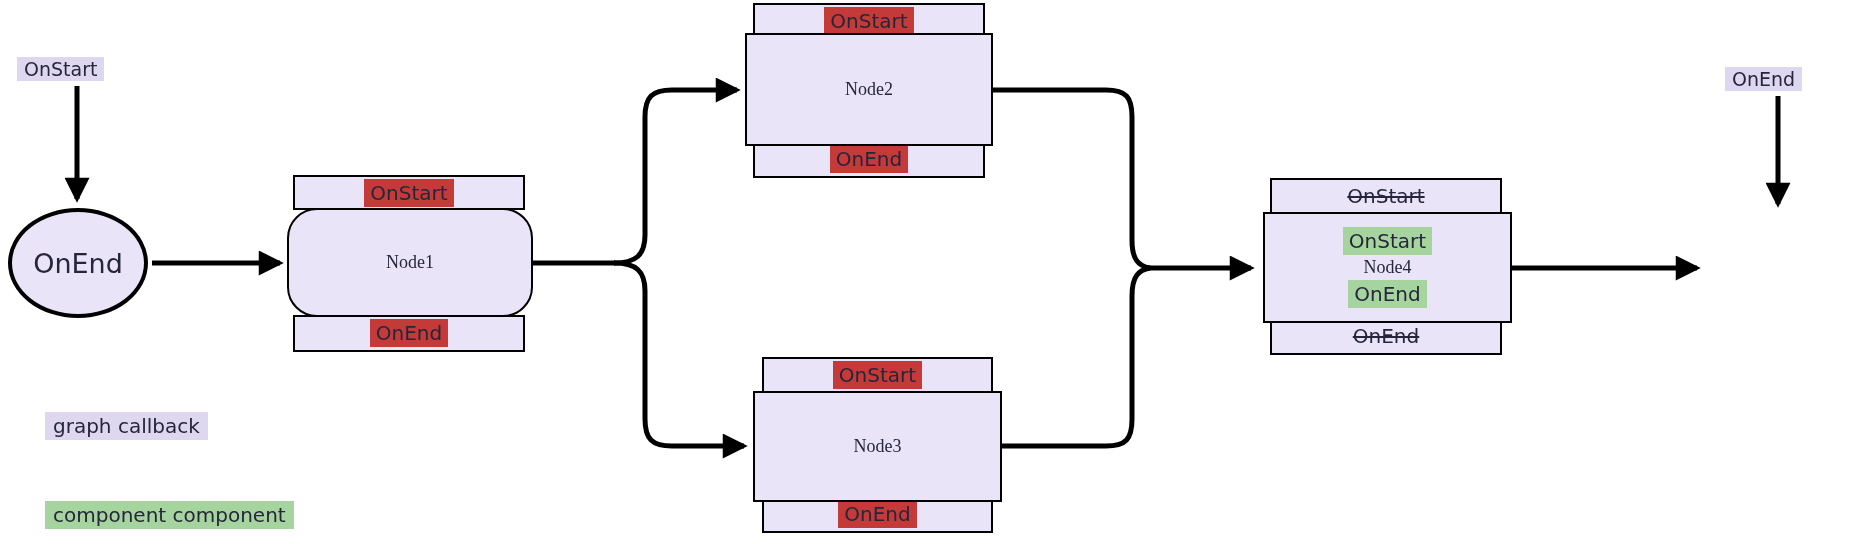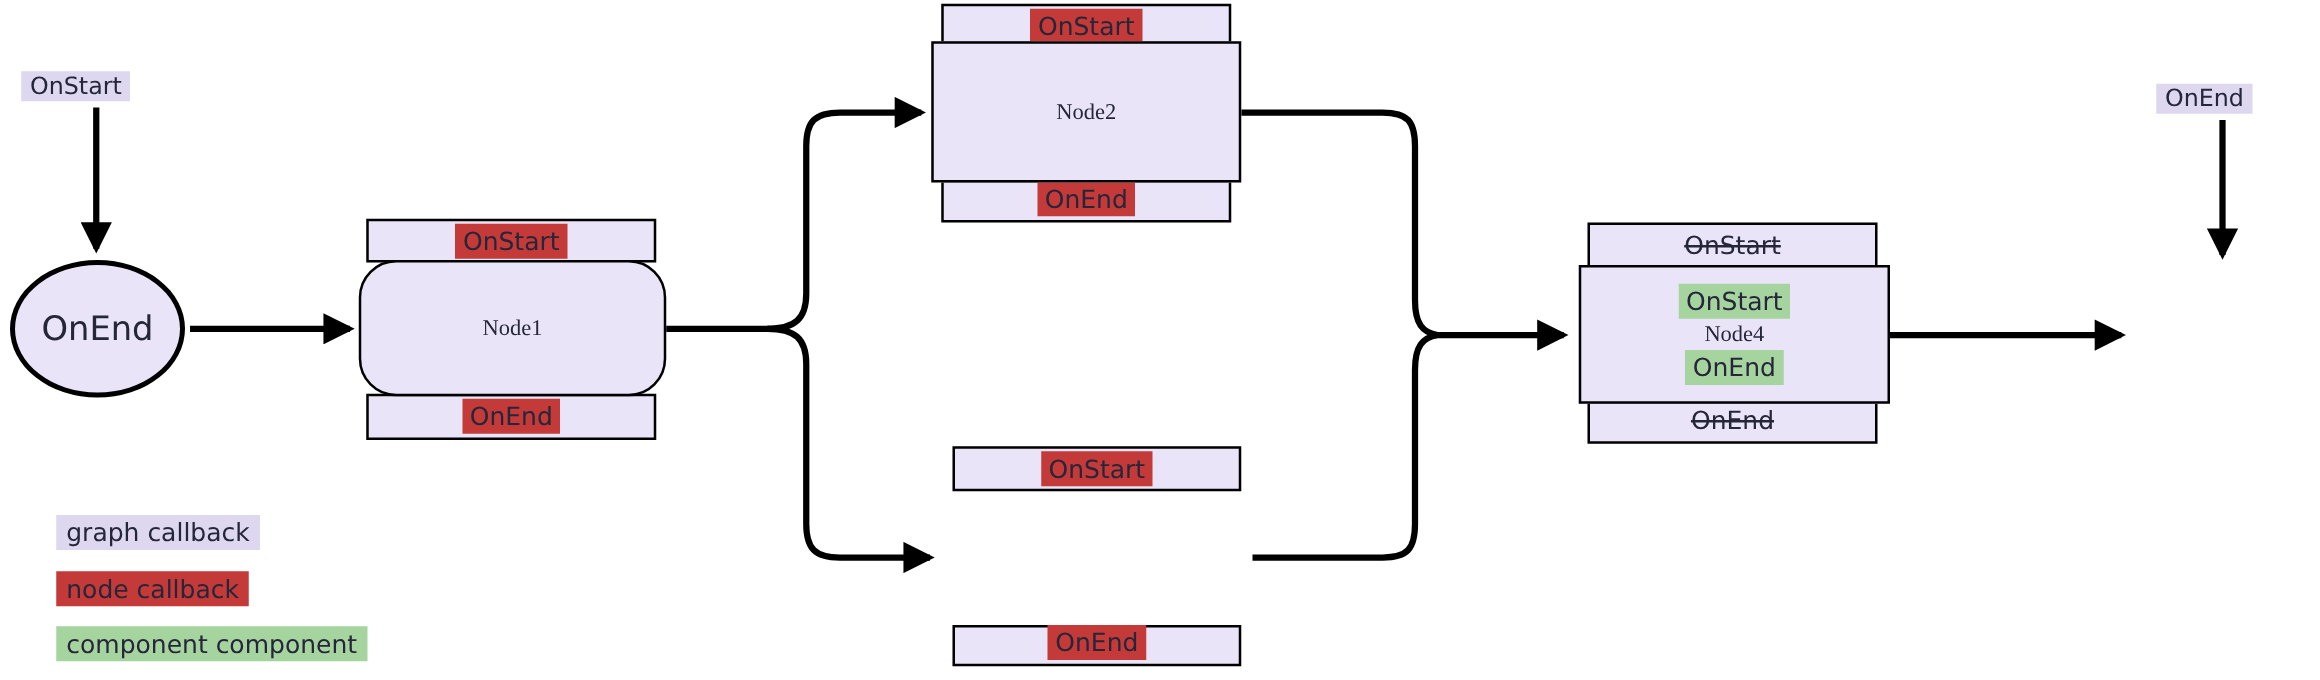--- a/index.html
+++ b/index.html
@@ -111,34 +111,36 @@
   <div class="main" id="n2-main">
     <span class="title">Node2</span>
   </div>
   <div class="tab tab-bottom" id="n2-tab-bottom">
     <span class="chip chip-node">OnEnd</span>
   </div>
 
   <div class="tab tab-top" id="n3-tab-top">
     <span class="chip chip-node">OnStart</span>
   </div>
+  <div class="main" id="n3-main">
+    <span class="title">Node3</span>
+  </div>
   <div class="tab tab-bottom" id="n3-tab-bottom">
     <span class="chip chip-node">OnEnd</span>
   </div>
 
   <div class="tab tab-top" id="n4-tab-top">
     <span class="chip chip-strike">OnStart</span>
   </div>
   <div class="main" id="n4-main">
     <span class="chip chip-comp">OnStart</span>
     <span class="title">Node4</span>
     <span class="chip chip-comp">OnEnd</span>
   </div>
   <div class="tab tab-bottom" id="n4-tab-bottom">
     <span class="chip chip-strike">OnEnd</span>
   </div>
 
 
   <span class="legend-item" id="legend-graph" style="background-color: rgb(221, 216, 240);">graph callback</span>
-  <span class="legend-item" id="legend-node" style="background-color: rgb(196, 58, 56);">node callback</span>
   <span class="legend-item" id="legend-component" style="background-color: rgb(166, 212, 159);">component component</span>
 
 </div>
 
 </body></html>

